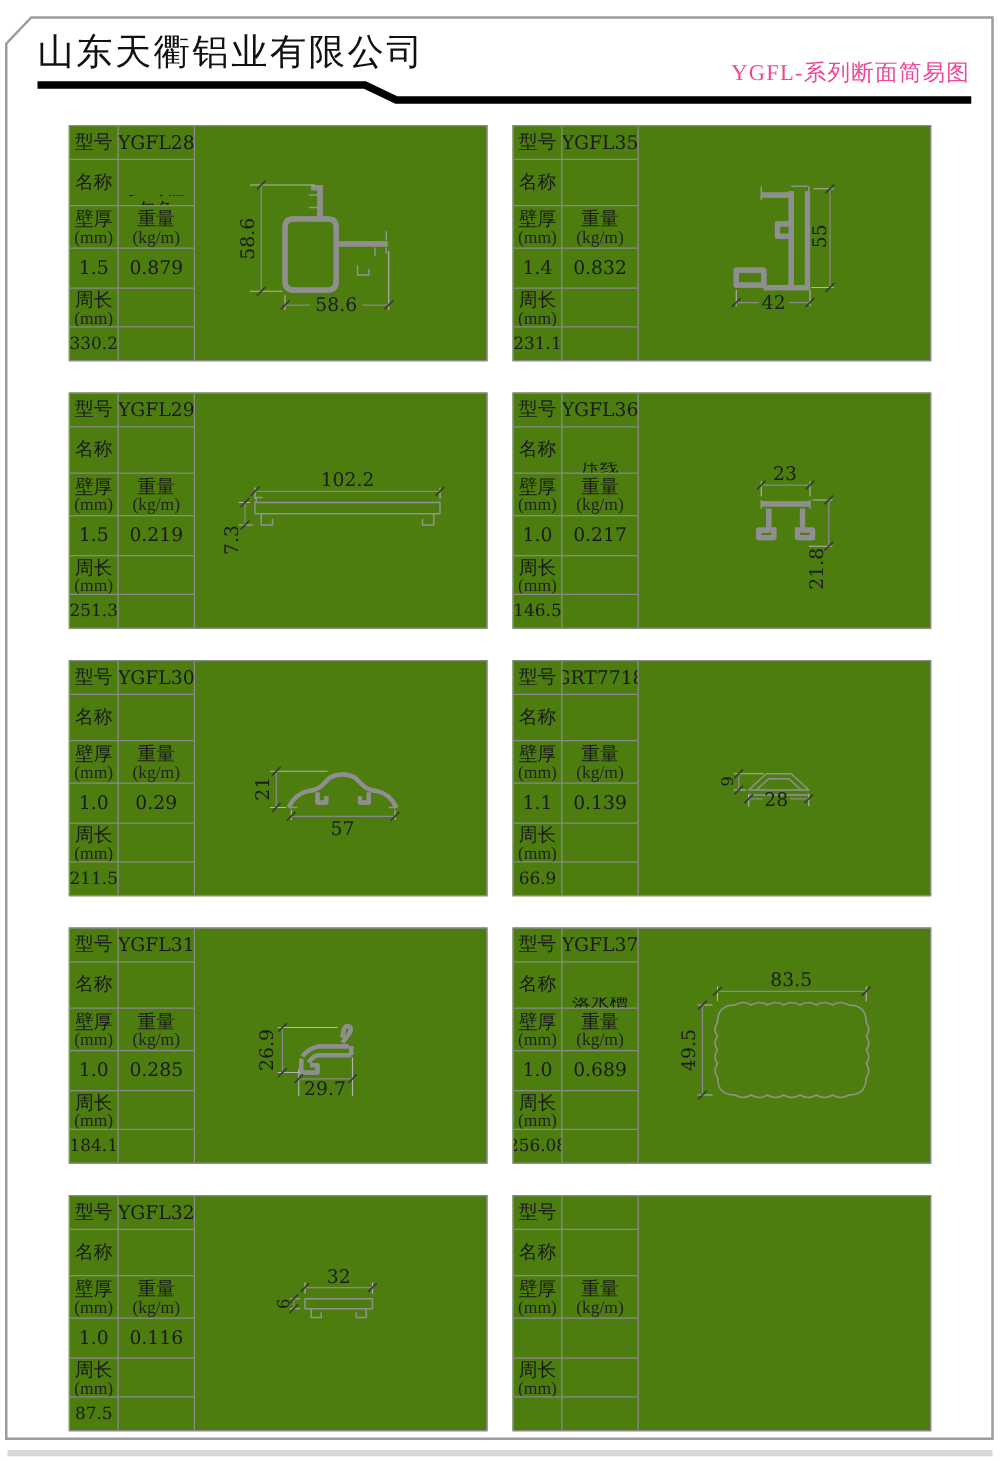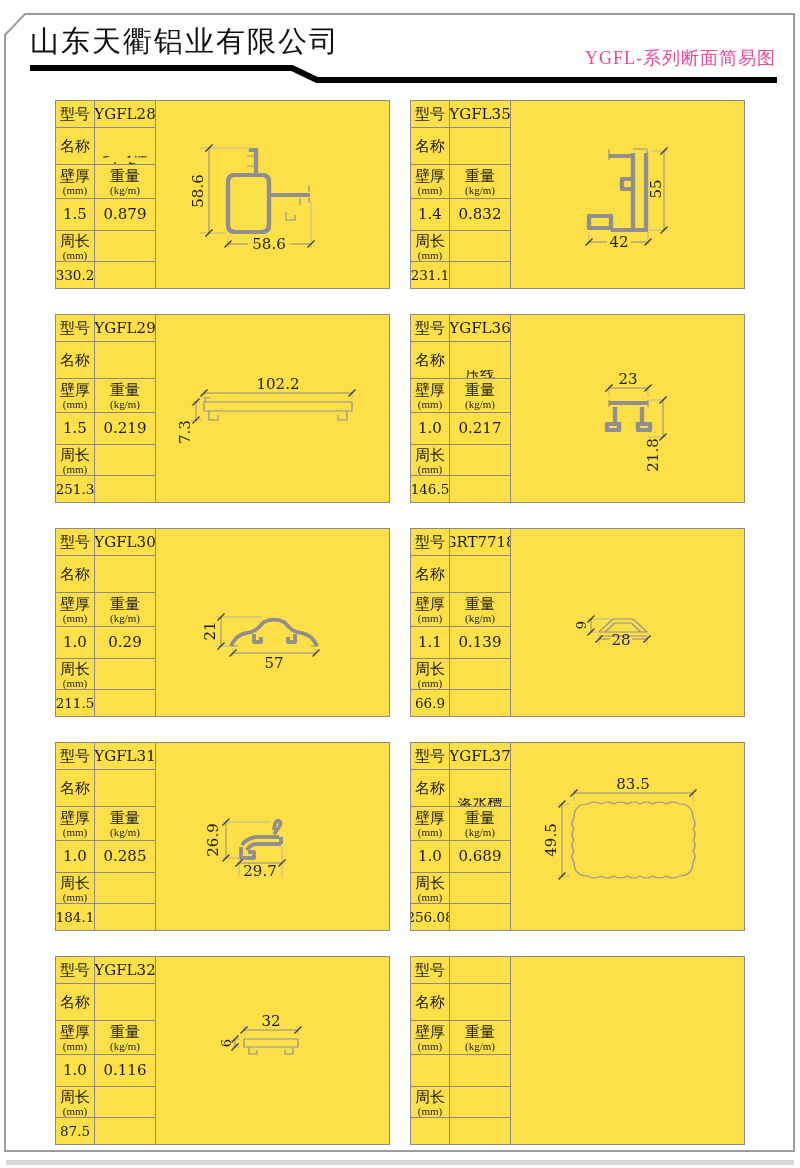--- a/index.html
+++ b/index.html
@@ -4,30 +4,30 @@
 <style>
   html,body{margin:0;padding:0;background:#fff;}
   #page{position:relative;width:800px;height:1168px;background:#fff;overflow:hidden;
         font-family:"Liberation Serif","DejaVu Serif",serif;color:#1a1a1a;}
   svg{display:block;}
   .abs{position:absolute;}
   
   #company{position:absolute;left:30px;top:22px;font-size:29px;letter-spacing:2px;color:#111;white-space:nowrap;}
   #series{position:absolute;right:24px;top:46px;font-size:18px;letter-spacing:1px;color:#ec4899;white-space:nowrap;}
   
-  .panel{position:absolute;width:335px;height:189px;border:1px solid #8a8a8a;background:#fde047;box-sizing:border-box;}
+  .panel{position:absolute;width:335px;height:189px;border:1px solid #8a8a8a;background:#4d7c0f;box-sizing:border-box;}
   .tbl{position:absolute;left:0;top:0;width:100px;height:100%;display:grid;
        grid-template-columns:39px 60px;grid-template-rows:27px 37px 34px 32px 31px auto;
        border-right:1px solid #8a8a8a;box-sizing:border-box;}
   .c{display:flex;flex-direction:column;justify-content:center;align-items:center;
      border-bottom:1px solid #8a8a8a;box-sizing:border-box;overflow:hidden;
      font-size:15px;line-height:17px;text-align:center;}
   .c.lastrow{border-bottom:none;}
   .c.lab1{border-right:1px solid #8a8a8a;}
-  .u{font-size:11px;line-height:9px;margin-top:1px;color:#222;}
+  .u{font-size:14px;line-height:9px;margin-top:1px;color:#222;}
   .mono{font-family:"DejaVu Serif","Liberation Serif",serif;}
   .name{font-size:15px;line-height:18px;padding:0 2px;margin-top:28px;}
   .peri{font-size:13.5px;}
   .draw{position:absolute;left:100px;top:0;width:233px;height:187px;}
   
   .pf{fill:none;stroke:#8f8f8f;stroke-width:4.2;stroke-linejoin:round;stroke-linecap:butt;}
   .pfw{fill:none;stroke:#ffffff;stroke-width:2.1;stroke-linejoin:round;stroke-linecap:butt;}
   .pft{fill:none;stroke:#8f8f8f;stroke-width:3.4;stroke-linejoin:round;}
   .pftw{fill:none;stroke:#ffffff;stroke-width:1.6;stroke-linejoin:round;}
   .pl{fill:none;stroke:#929292;stroke-width:1.2;stroke-linejoin:round;}

